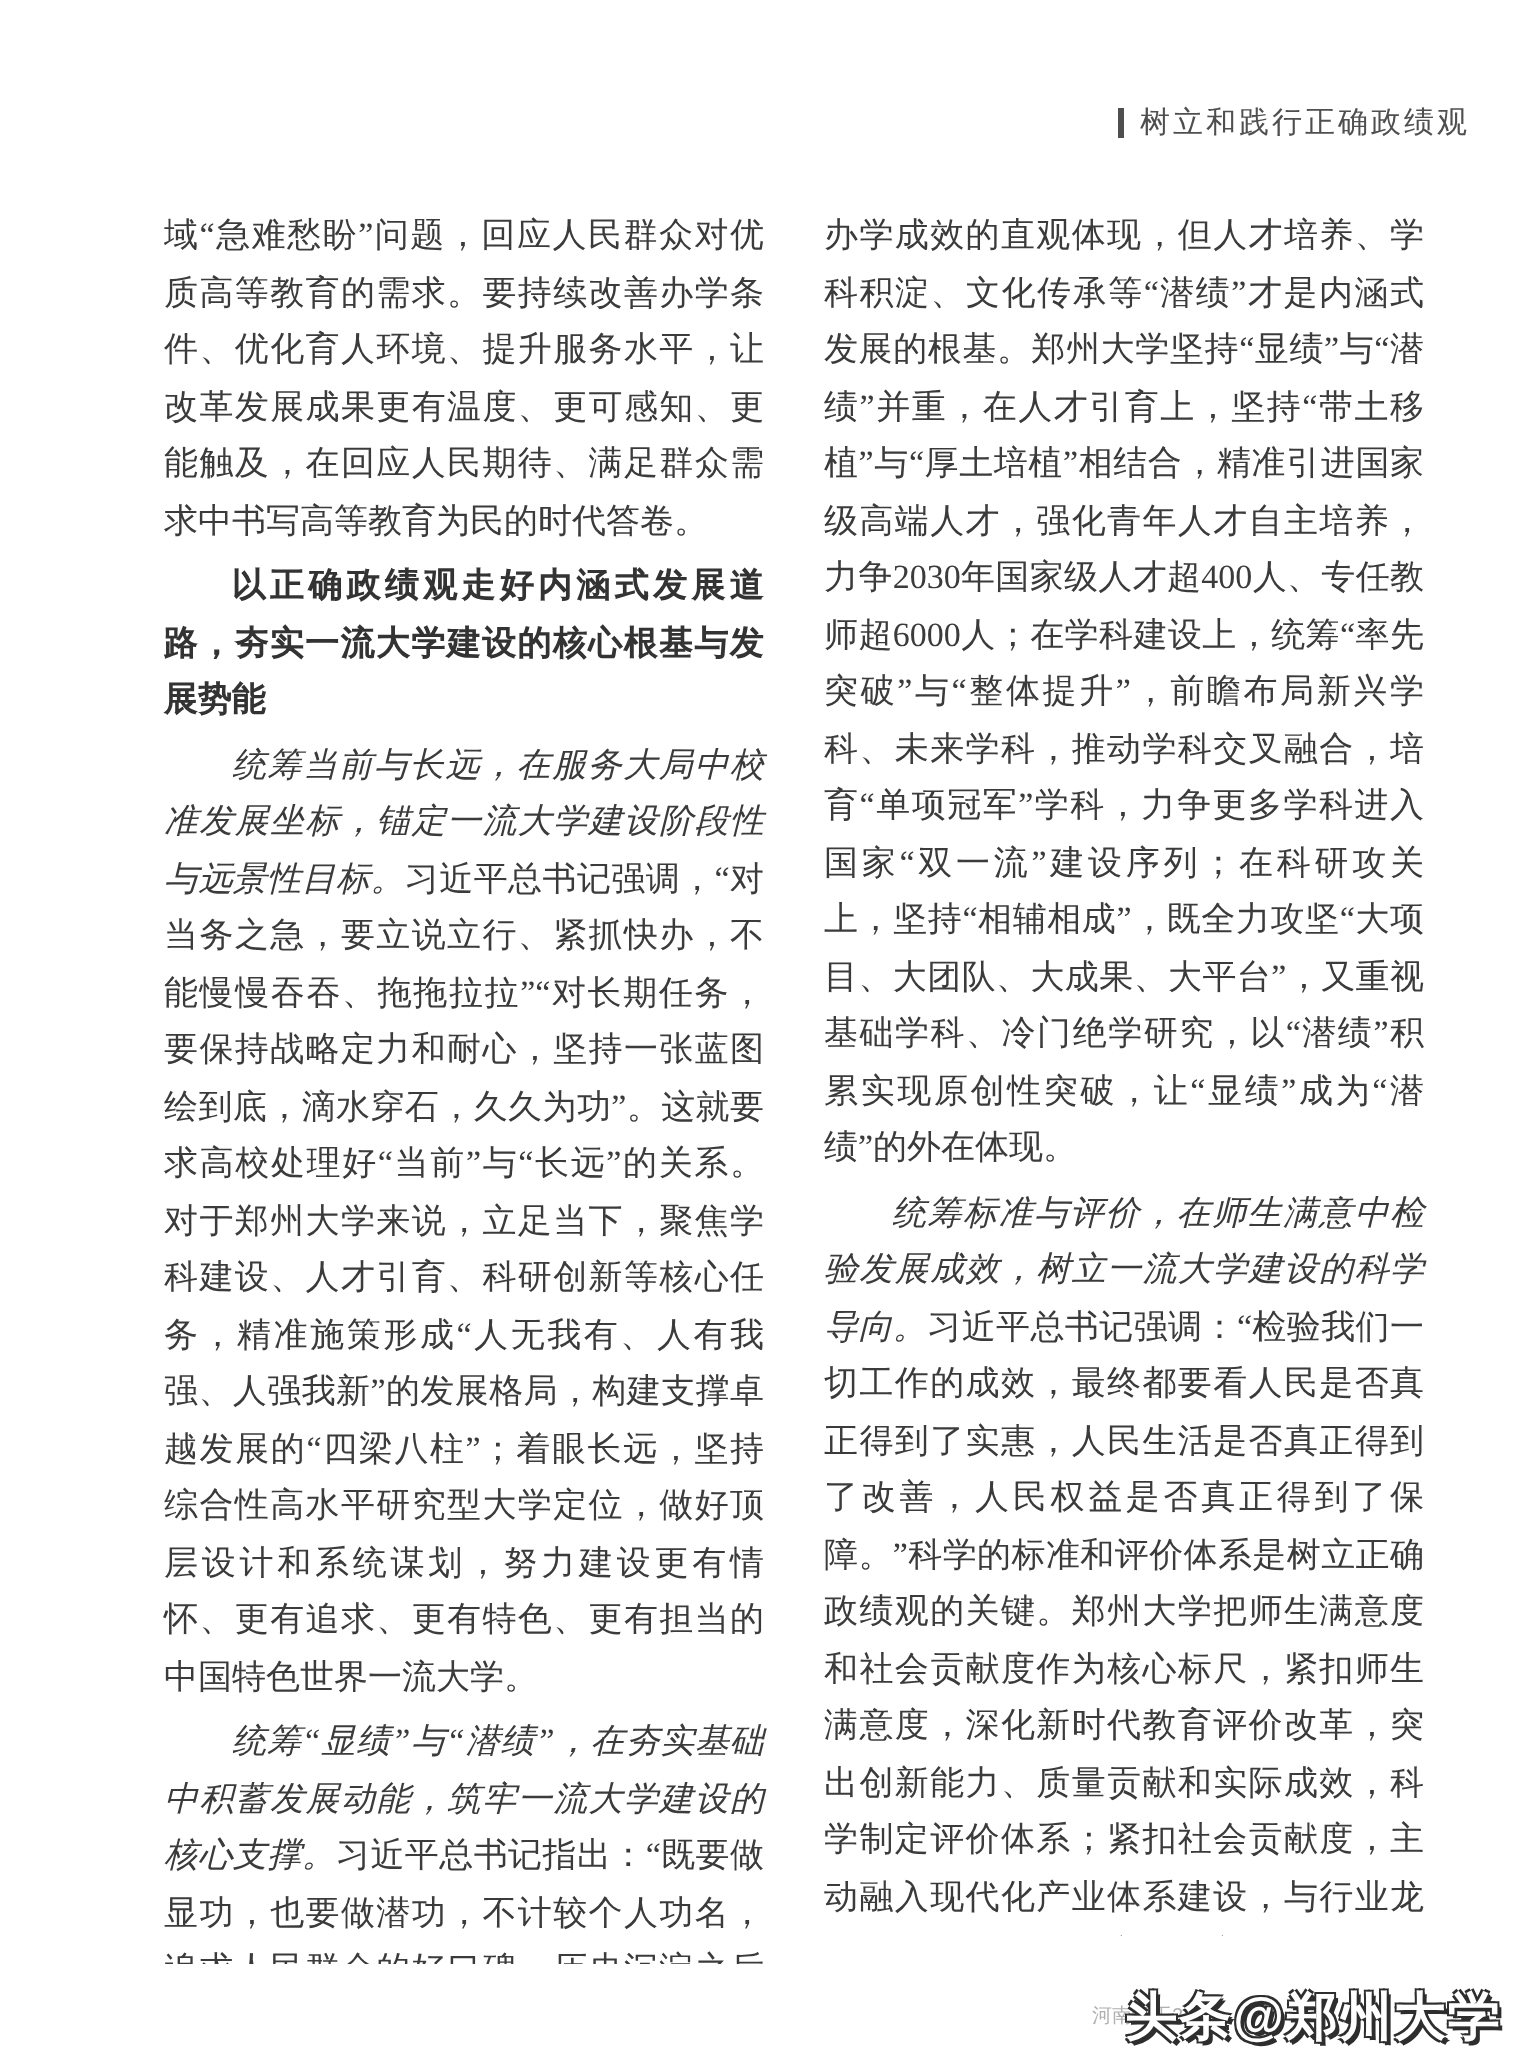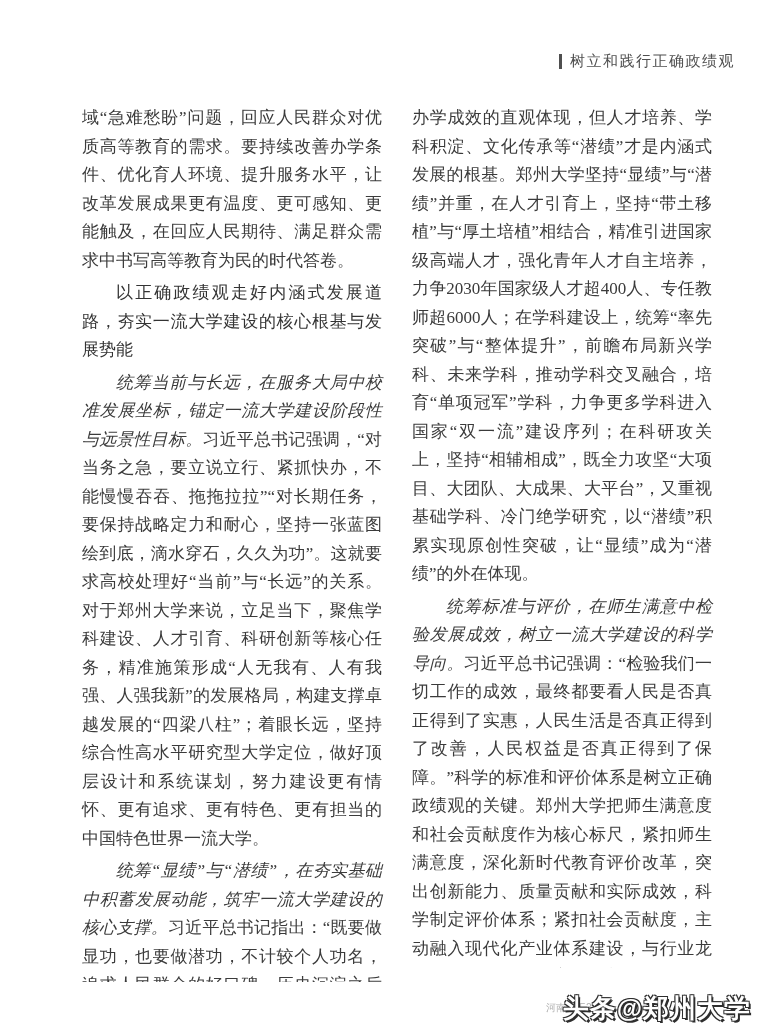--- a/index.html
+++ b/index.html
@@ -42,21 +42,21 @@
     color: #3b3b3b;
     text-align: justify;
     text-justify: inter-ideograph;
   }
   .col-left  { left: 78px;  height: 882px; overflow: hidden; }
   .col-right { left: 408px; height: 868px; overflow: hidden; }
   .col p { margin: 4px; }
   .indent { text-indent: 2em; }
   .section-heading {
     font-family: "Liberation Sans", sans-serif;
-    font-weight: 400;
+    font-weight: 700;
     color: #333333;
   }
   .kai { font-style: italic; }
   
   .journal-note {
     position: absolute;
     left: 546px;
     top: 1001px;
     font-family: "Liberation Sans", sans-serif;
     font-size: 10px;

